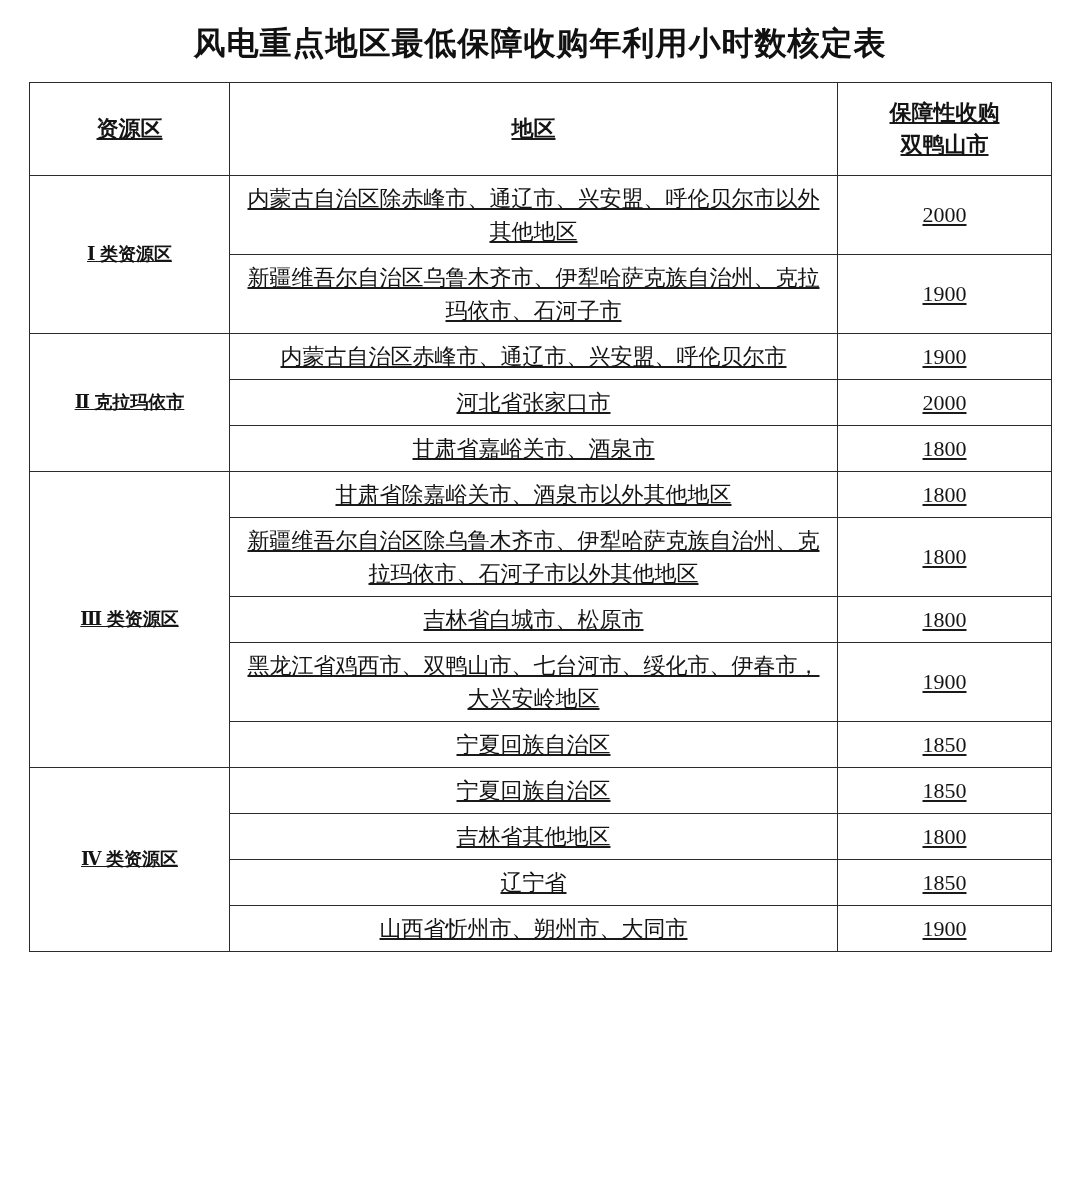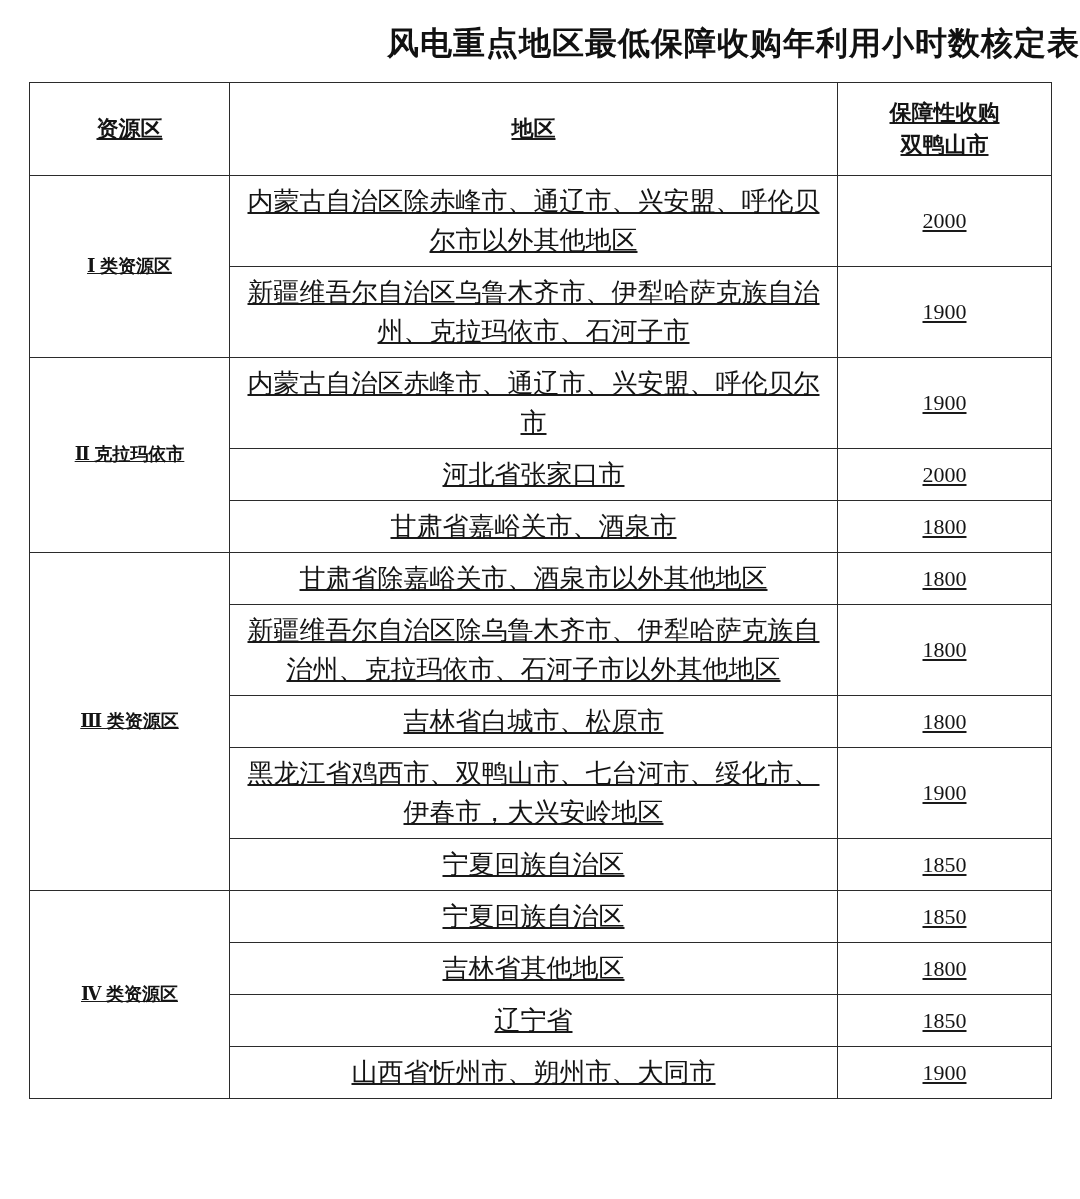--- a/index.html
+++ b/index.html
@@ -14,21 +14,21 @@
     color: #1a1a1a;
     overflow: hidden;
   }
   .page {
     width: 1080px;
     height: 1199px;
     position: relative;
     box-sizing: border-box;
   }
   .doc-title {
-    text-align: right;
+    text-align: center;
     font-size: 32px;
     font-weight: bold;
     letter-spacing: 1px;
     padding-top: 22px;
     padding-bottom: 16px;
     color: #111111;
     font-family: "Liberation Serif", "DejaVu Serif", serif;
   }
   .table-wrap {
     margin: 0 auto;
@@ -58,21 +58,21 @@
   }
   col.col-zone { width: 200px; }
   col.col-region { width: 608px; }
   col.col-hours { width: 214px; }
 
   td.zone-cell {
     font-weight: bold;
     font-size: 18px;
   }
   td.region-cell {
-    font-size: 26px;
+    font-size: 22px;
     padding-left: 18px;
     padding-right: 18px;
   }
   td.hours-cell {
     font-size: 22px;
   }
   .hdr-two-line {
     display: block;
     line-height: 1.45;
   }

